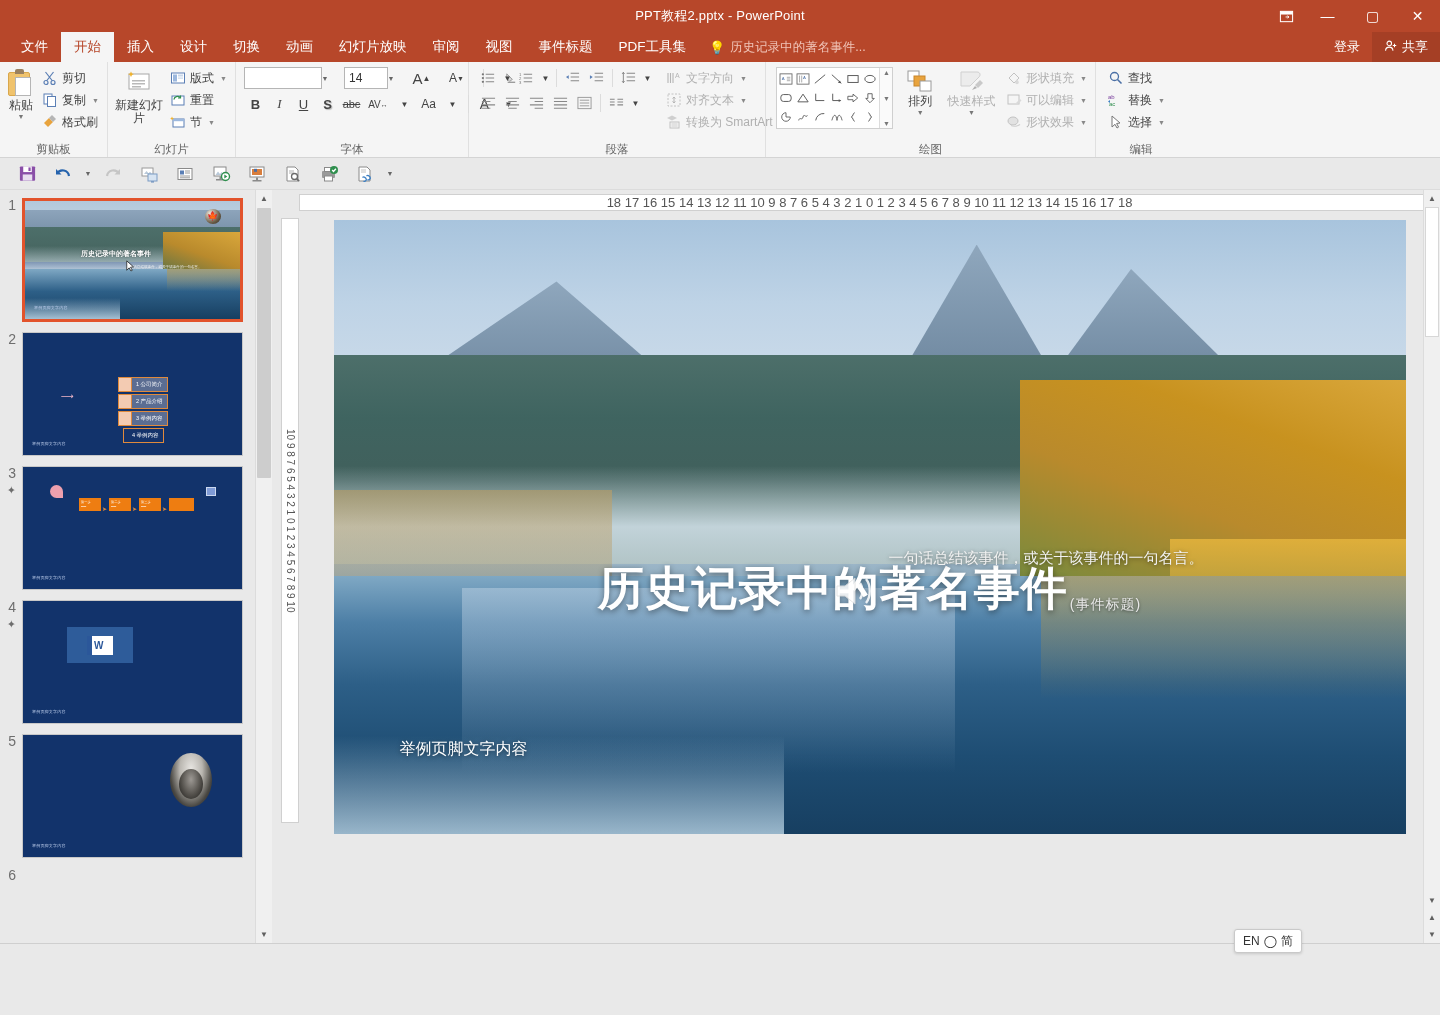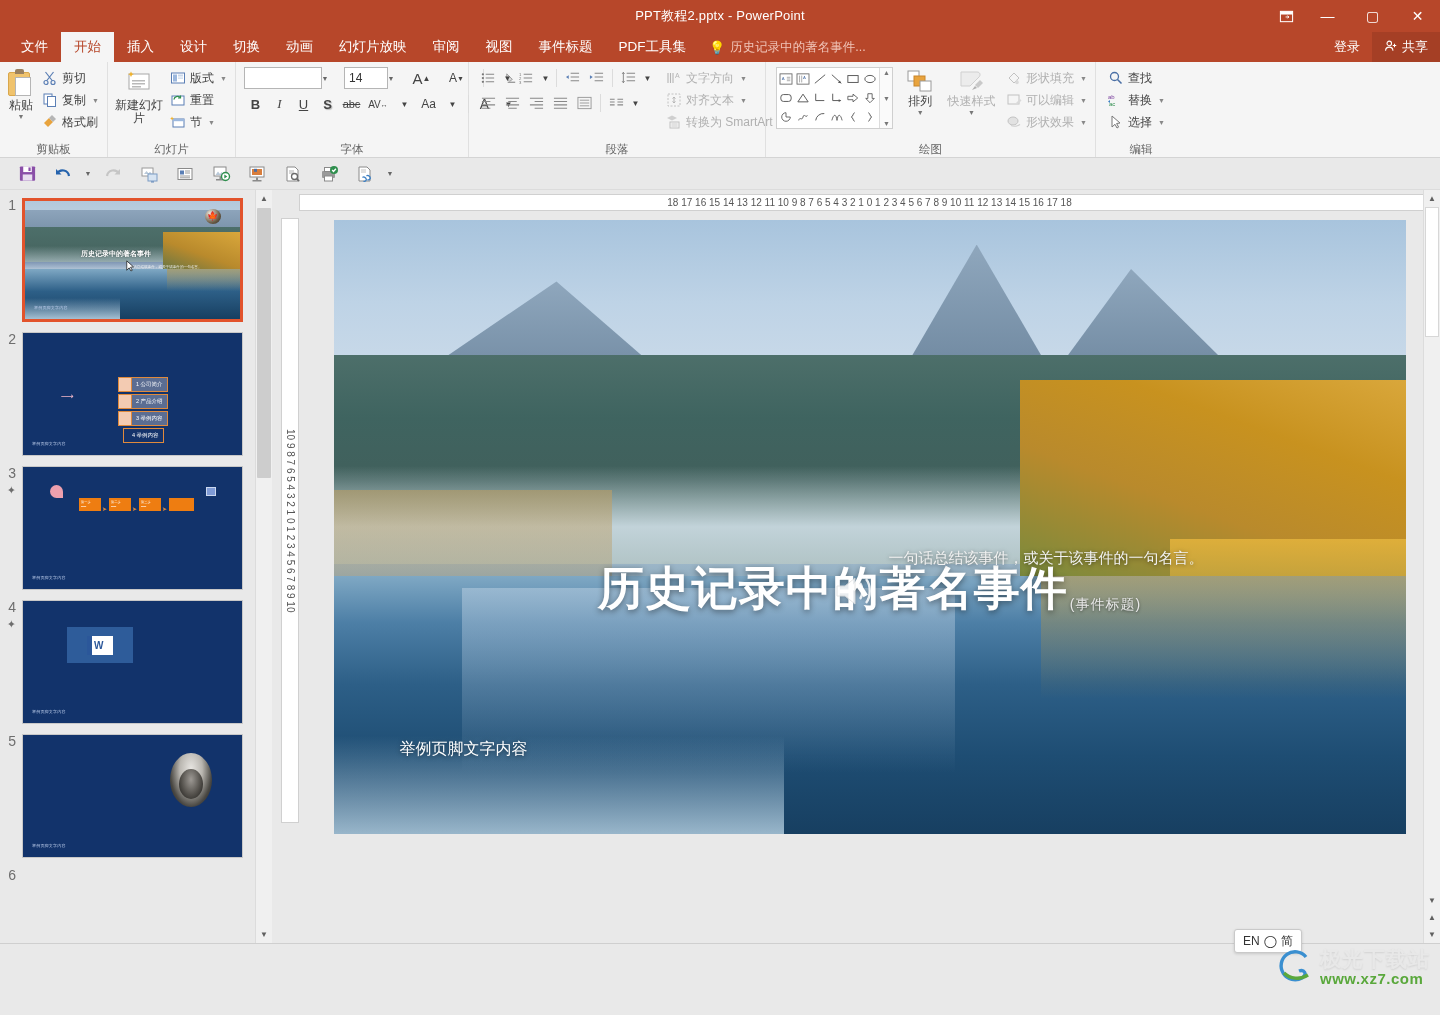--- a/index.html
+++ b/index.html
@@ -227,21 +227,21 @@
     font-size: 8px; color: #606060; background: #f0f0f0;
   }
   .sc-thumb { position: absolute; left: 1px; right: 1px; background: #cdcdcd; border-radius: 1px; }
 
   
   .editor { flex: 1; position: relative; background: #e9e9e9; display: flex; flex-direction: column; }
   .hruler-row { height: 24px; display: flex; align-items: center; padding-left: 27px; }
   .hruler {
     flex: 1; height: 17px; background: #fff; border: 1px solid #d0d0d0;
     display: flex; align-items: center; justify-content: center;
-    font-size: 10px; color: #555; letter-spacing: 0; white-space: nowrap;
+    font-size: 13px; color: #555; letter-spacing: 0; white-space: nowrap;
     overflow: hidden; 
   }
   .editor-body { flex: 1; display: flex; }
   .vruler {
     width: 18px; margin-left: 9px; margin-top: 4px; margin-bottom: 120px;
     background: #fff; border: 1px solid #d0d0d0;
     writing-mode: vertical-rl; text-orientation: sideways;
     font-size: 10px; color: #555; display: flex; align-items: center; justify-content: center;
     white-space: nowrap; overflow: hidden;
   }
@@ -1120,25 +1120,13 @@
 </div>
 
 <div class="notes">
 
   <div class="ime-badge">
     <span>EN</span>
     <span>◯</span>
     <span>简</span>
   </div>
 
-  <div class="watermark">
-    <div class="wm-logo">
-      <svg width="40" height="40" viewBox="0 0 40 40">
-        <path d="M30 10a14 14 0 10-4 21c6-4 2-9-3-7" fill="none" stroke="#3a8fd0" stroke-width="3.4"></path>
-        <path d="M8 26c6 6 16 7 24 2" fill="none" stroke="#5aa83c" stroke-width="3.4"></path>
-      </svg>
-    </div>
-    <div class="wm-text">
-      <span class="wm-top">极光下载站</span>
-      <span class="wm-bot">www.xz7.com</span>
-    </div>
-  </div>
 </div>
 
 </body></html>

